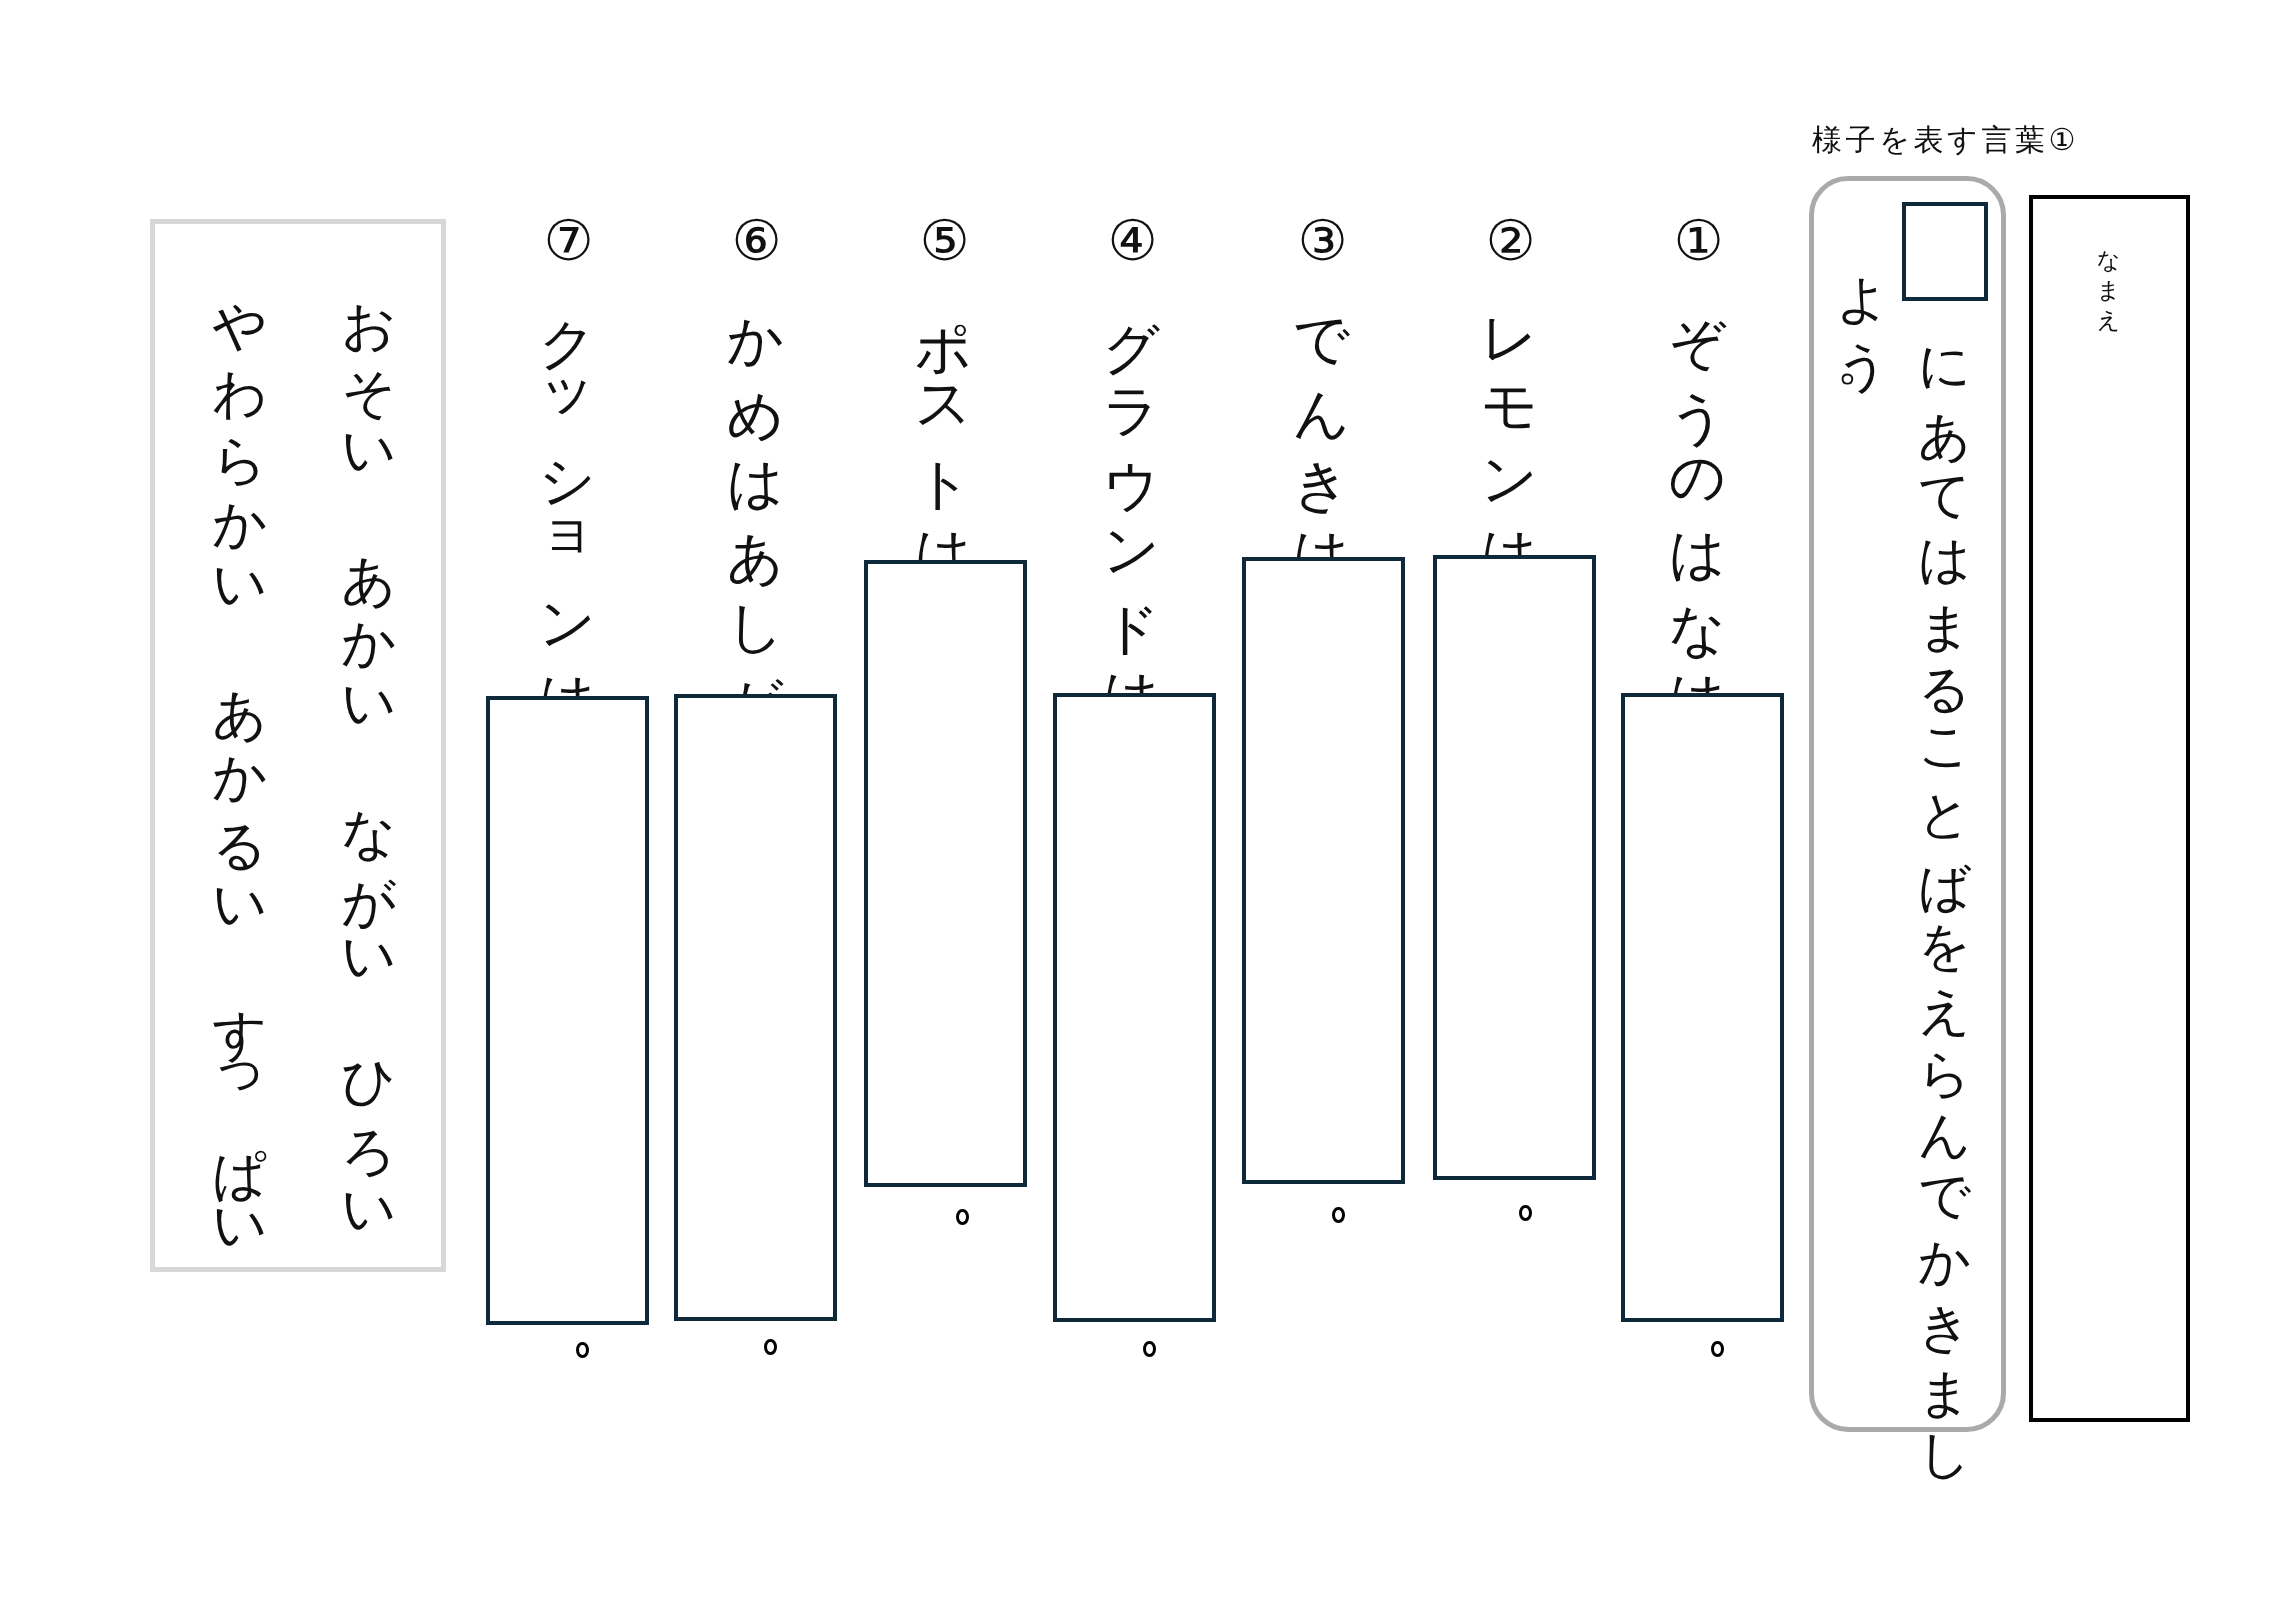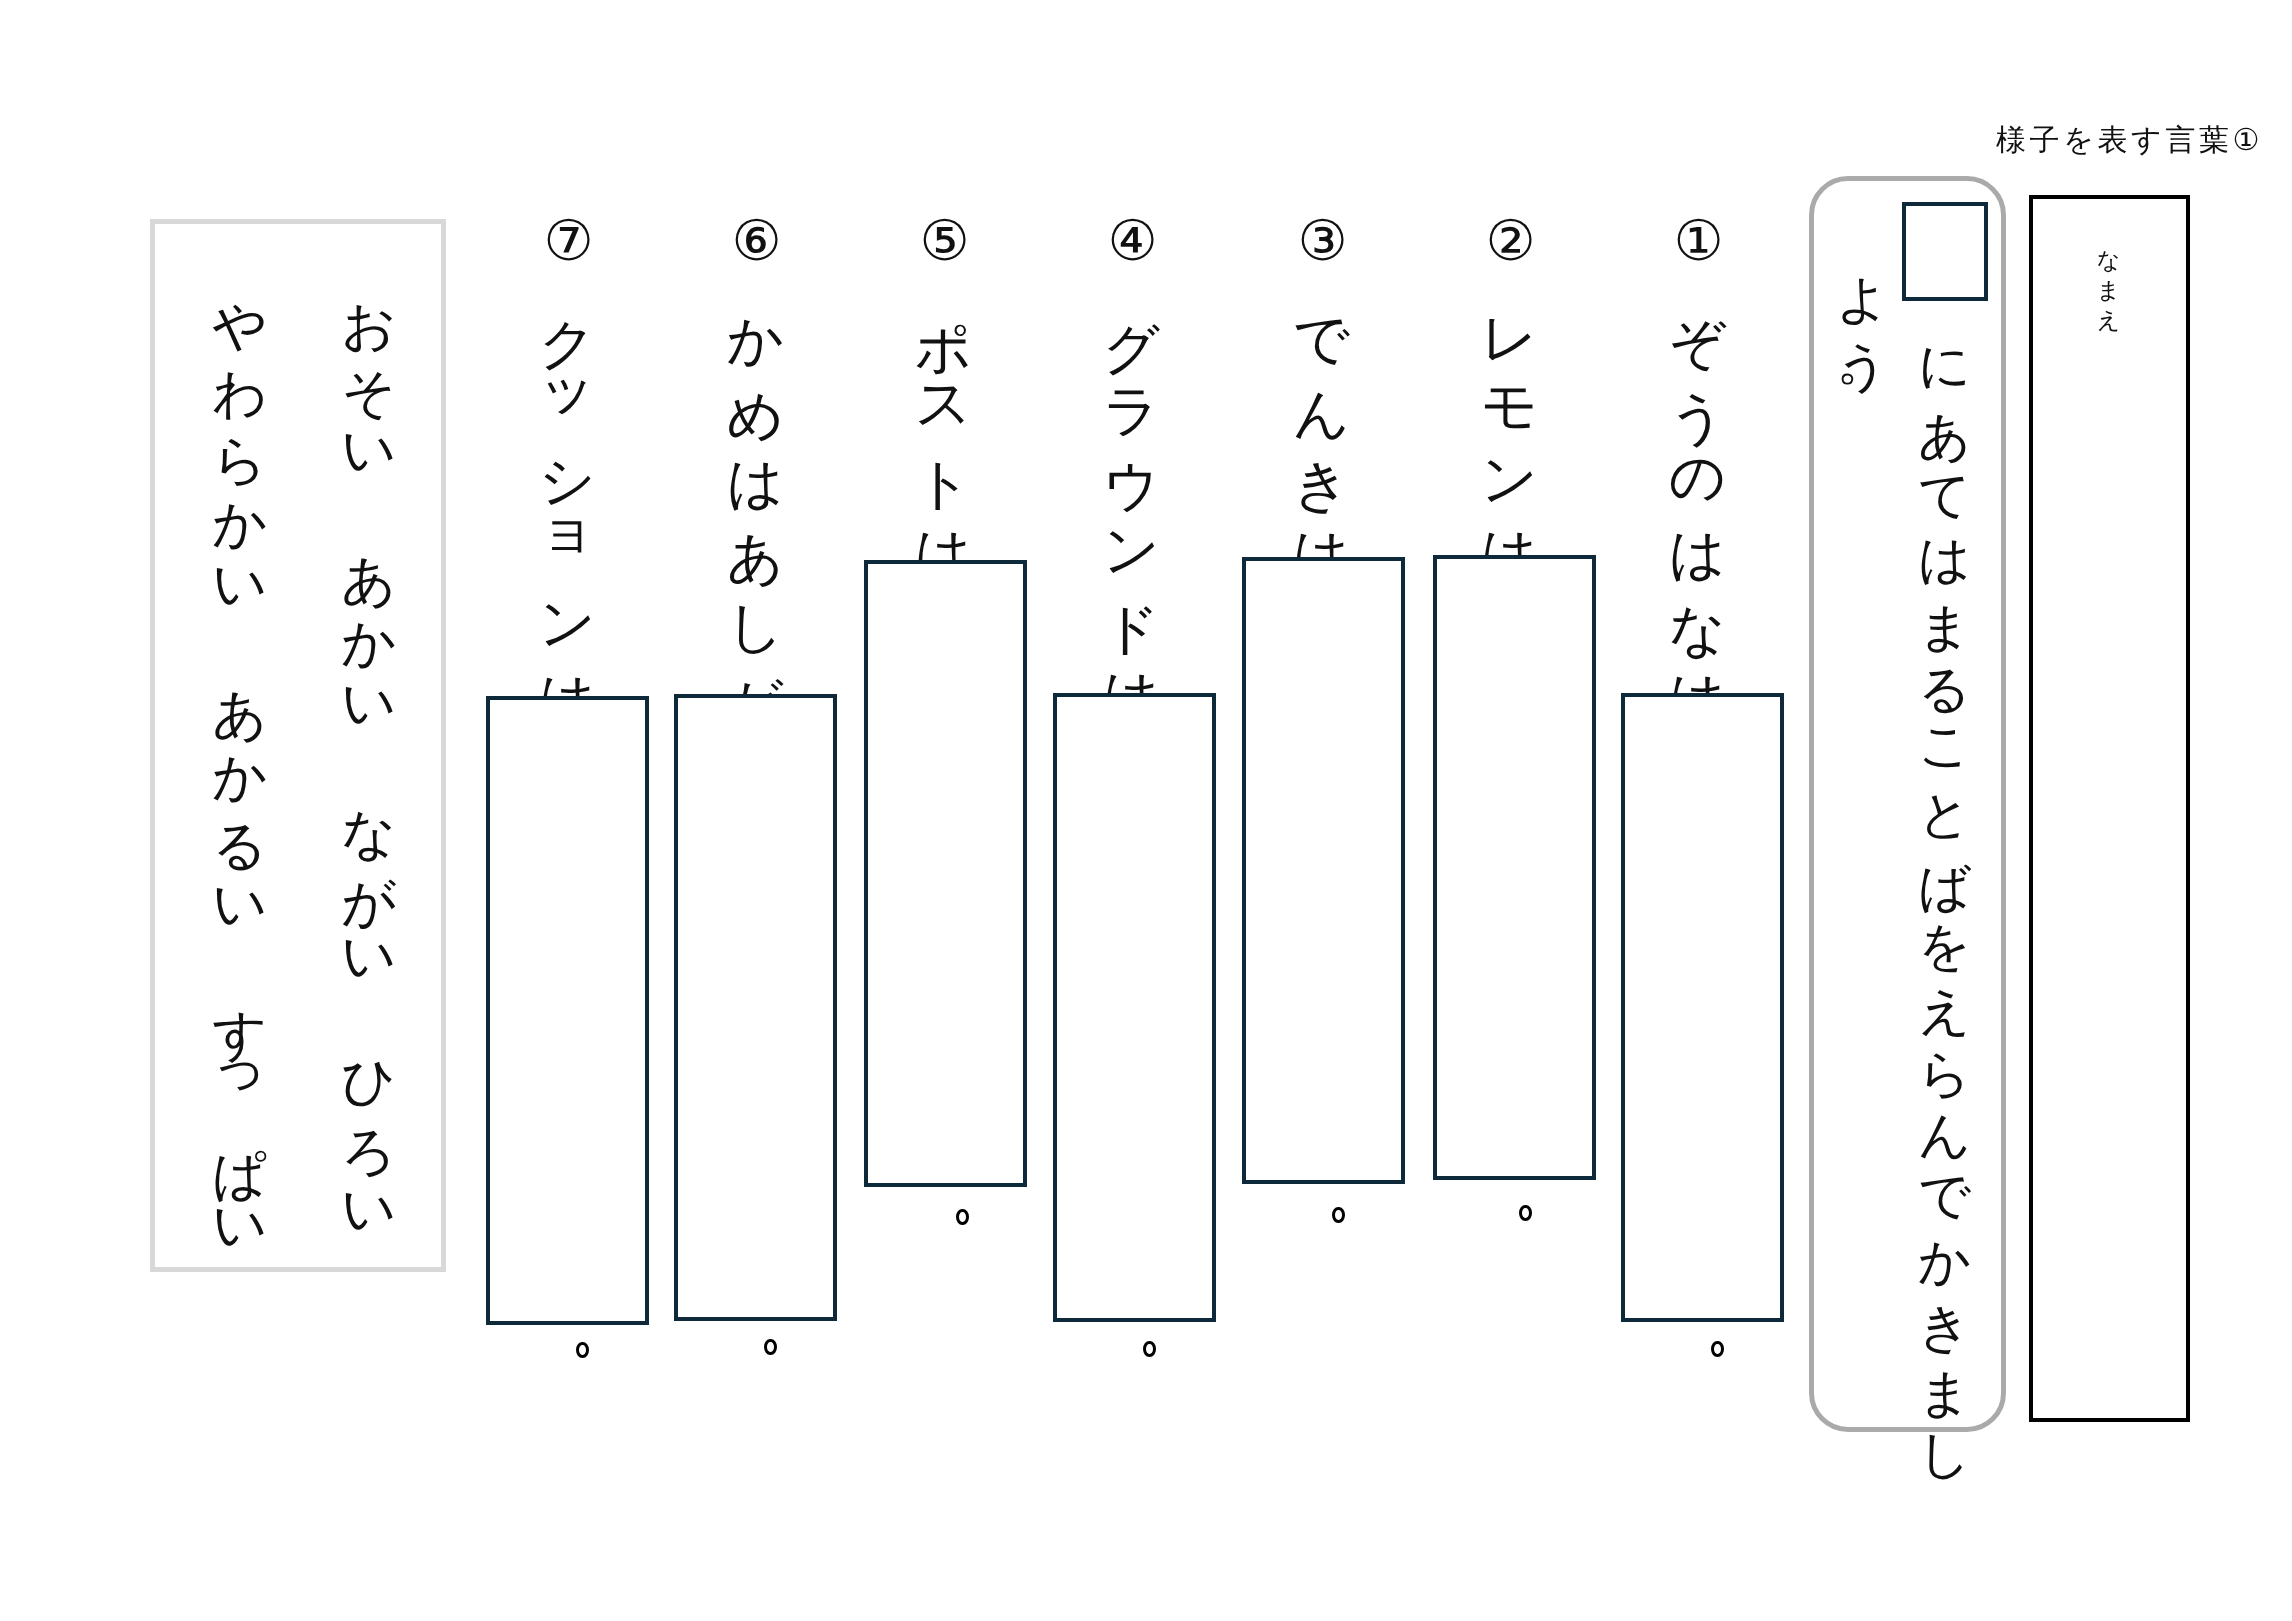--- a/index.html
+++ b/index.html
@@ -11,21 +11,21 @@
       width: 2293px;
       height: 1622px;
       position: relative;
       overflow: hidden;
       font-family: "DejaVu Sans", sans-serif;
       color: #111111;
     }
     .abs { position: absolute; }
 
     .title {
-      left: 1996px;
+      left: 1812px;
       top: 120px;
       font-size: 30px;
       letter-spacing: 3.6px;
       white-space: nowrap;
     }
 
     .name-box {
       left: 2029px;
       top: 195px;
       width: 161px;

